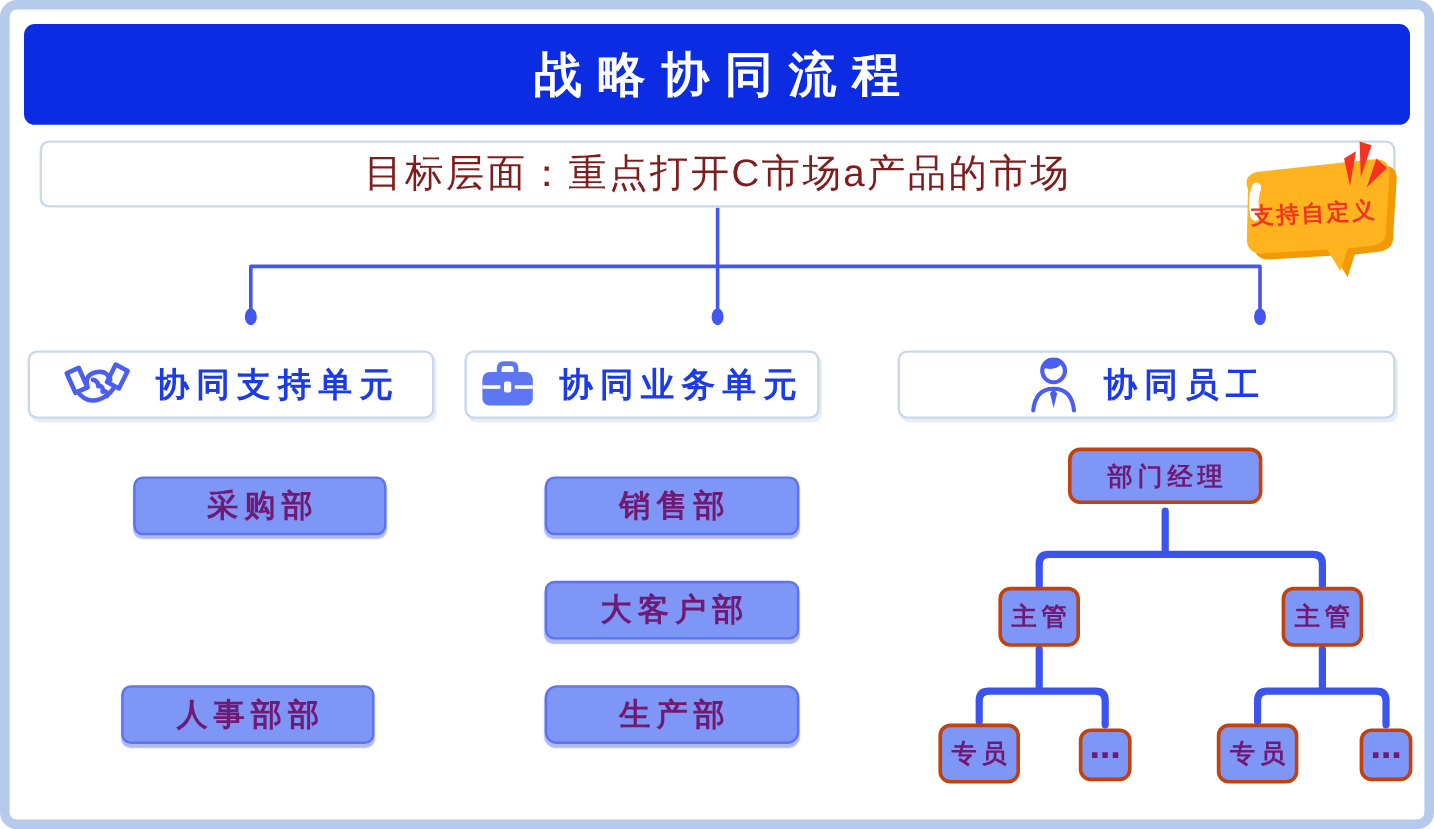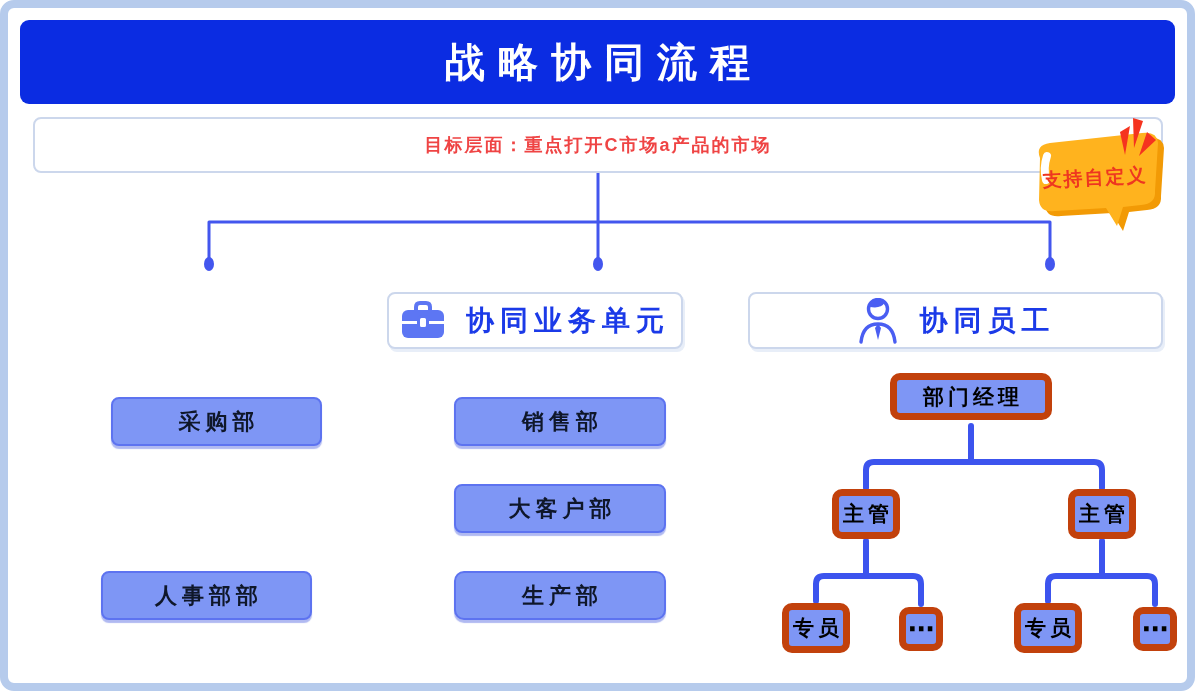--- a/index.html
+++ b/index.html
@@ -17,39 +17,39 @@
     z-index:2;
   }
   .header span{
     color:#ffffff;font-size:40px;font-weight:bold;letter-spacing:13px;text-indent:13px;
   }
   .goal-box{
     position:absolute;left:33px;top:117px;width:1130px;height:56px;
     background:#ffffff;border:2px solid #ccd7ec;border-radius:8px;box-sizing:border-box;
     display:flex;align-items:center;justify-content:center;z-index:2;
   }
-  .goal-box span{color:#ef4444;font-size:18px;font-weight:bold;letter-spacing:2px;}
+  .goal-box span{color:#7f1d1d;font-size:32px;font-weight:normal;letter-spacing:2px;}
   svg.connectors{position:absolute;left:0;top:0;z-index:1;pointer-events:none;}
   .unit{
     position:absolute;top:292px;height:57px;background:#ffffff;
     border:2px solid #ccd7ec;border-radius:8px;box-sizing:border-box;
     display:flex;align-items:center;justify-content:center;gap:20px;
     box-shadow:2px 3px 0 #e8eef8;z-index:2;
   }
   .unit .lbl{color:#1b3ae8;font-size:28px;font-weight:bold;letter-spacing:6px;}
   .node{
     position:absolute;background:#7e96f5;border:2px solid #5d73f0;border-radius:8px;
     box-sizing:border-box;display:flex;align-items:center;justify-content:center;
-    color:#0f172a;font-size:22px;font-weight:bold;letter-spacing:5px;text-indent:5px;
+    color:#701a75;font-size:26px;font-weight:bold;letter-spacing:5px;text-indent:5px;
     box-shadow:0 3px 1px rgba(80,100,225,.45);z-index:2;
   }
   .org-node{
-    position:absolute;background:#7e96f5;border:7px solid #c2410c;border-radius:10px;
+    position:absolute;background:#7e96f5;border:3px solid #c2410c;border-radius:10px;
     box-sizing:border-box;display:flex;align-items:center;justify-content:center;
-    color:#000000;font-size:21px;font-weight:bold;letter-spacing:4px;text-indent:4px;z-index:2;
+    color:#701a75;font-size:21px;font-weight:bold;letter-spacing:4px;text-indent:4px;z-index:2;
   }
   .org-dots{font-size:26px;letter-spacing:0;text-indent:0;}
   .badge-svg{position:absolute;left:1020px;top:112px;z-index:5;pointer-events:none;}
   .badge-text{
     position:absolute;left:1038px;top:165px;width:114px;text-align:center;
     color:#ee3620;font-size:19px;font-weight:bold;letter-spacing:2px;
     transform:rotate(-3deg);z-index:6;pointer-events:none;
   }
 </style>
 </head>
@@ -80,20 +80,34 @@
   </svg>
 
   <div class="header">
     <span>战略协同流程</span>
   </div>
 
   <div class="goal-box">
     <span>目标层面：重点打开C市场a产品的市场</span>
   </div>
 
+  <div class="unit" style="left:23px;width:339px;">
+    <svg width="58" height="42" viewBox="0 0 64 46">
+      <g stroke="#4a5ef2" stroke-width="4.2" fill="none" stroke-linecap="round" stroke-linejoin="round">
+        <path d="M4,12 L15,7 L23,25 L12,30 Z"></path>
+        <path d="M60,10 L49,4 L41,20 L52,26 Z"></path>
+        <path d="M23,25 Q20,13 31,11 Q41,9 44,18"></path>
+        <path d="M14,29 Q22,40 34,36 Q42,33 47,26"></path>
+        <path d="M28,18 q5,1 5,6"></path>
+        <path d="M33,23 q5,1 4,6"></path>
+        <path d="M38,28 q4,1 3,5"></path>
+      </g>
+    </svg>
+    <span class="lbl">协同支持单元</span>
+  </div>
 
   <div class="unit" style="left:387px;width:296px;">
     <svg width="46" height="42" viewBox="0 0 46 42">
       <path d="M16,11 V7 q0,-4 4,-4 h6 q4,0 4,4 v4" fill="none" stroke="#5d76f3" stroke-width="4"></path>
       <rect x="2" y="10" width="42" height="28" rx="6" fill="#5d76f3"></rect>
       <rect x="2" y="21" width="42" height="3" fill="#ffffff"></rect>
       <rect x="18.5" y="16.5" width="9" height="12" rx="3" fill="#ffffff" stroke="#5d76f3" stroke-width="3"></rect>
     </svg>
     <span class="lbl">协同业务单元</span>
   </div>

